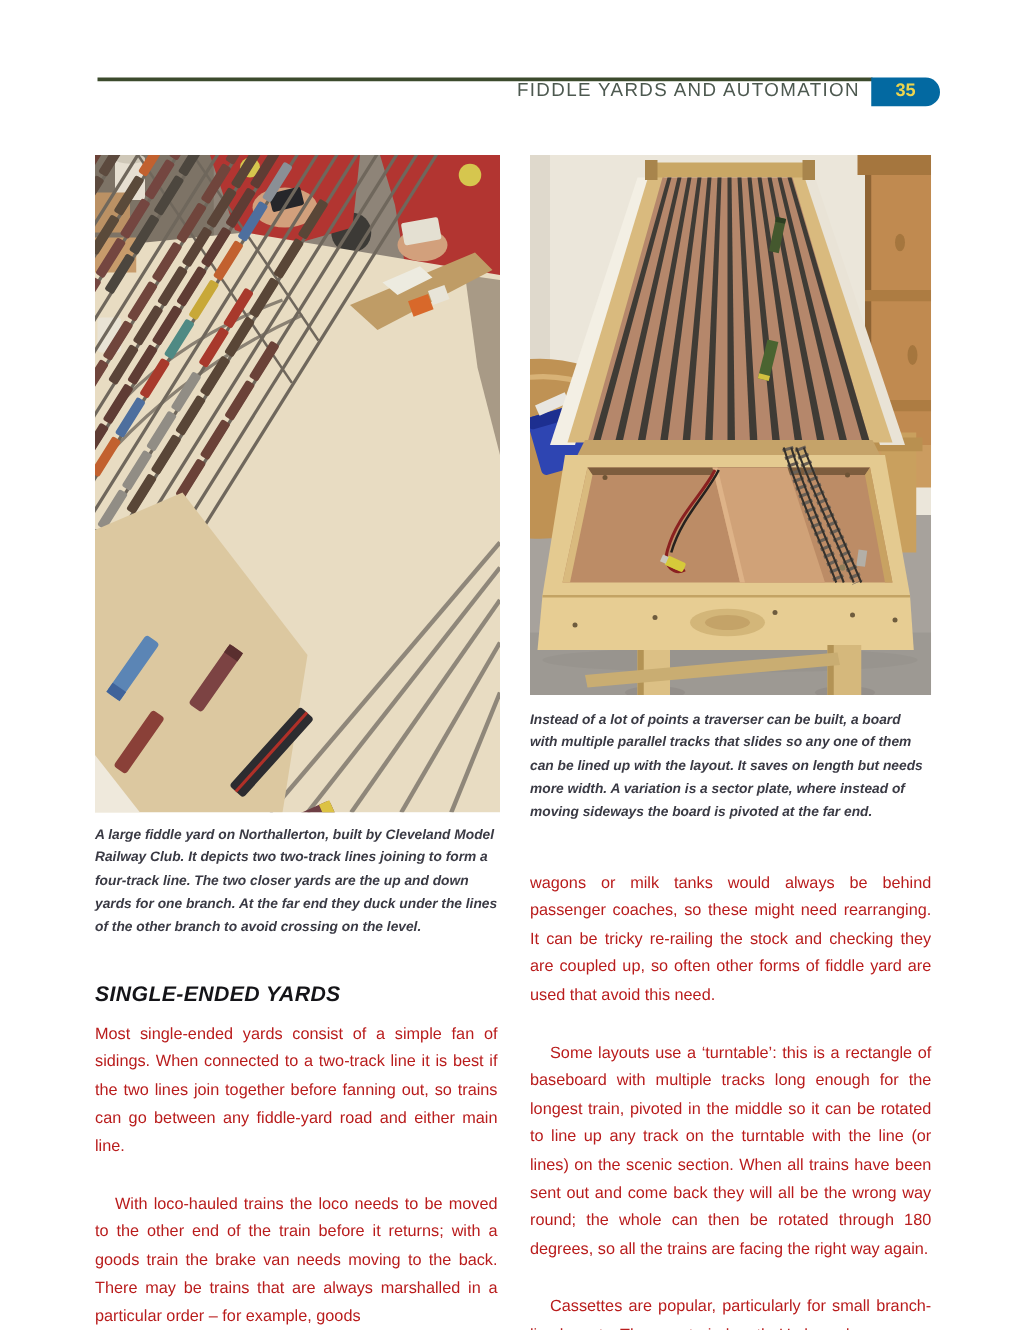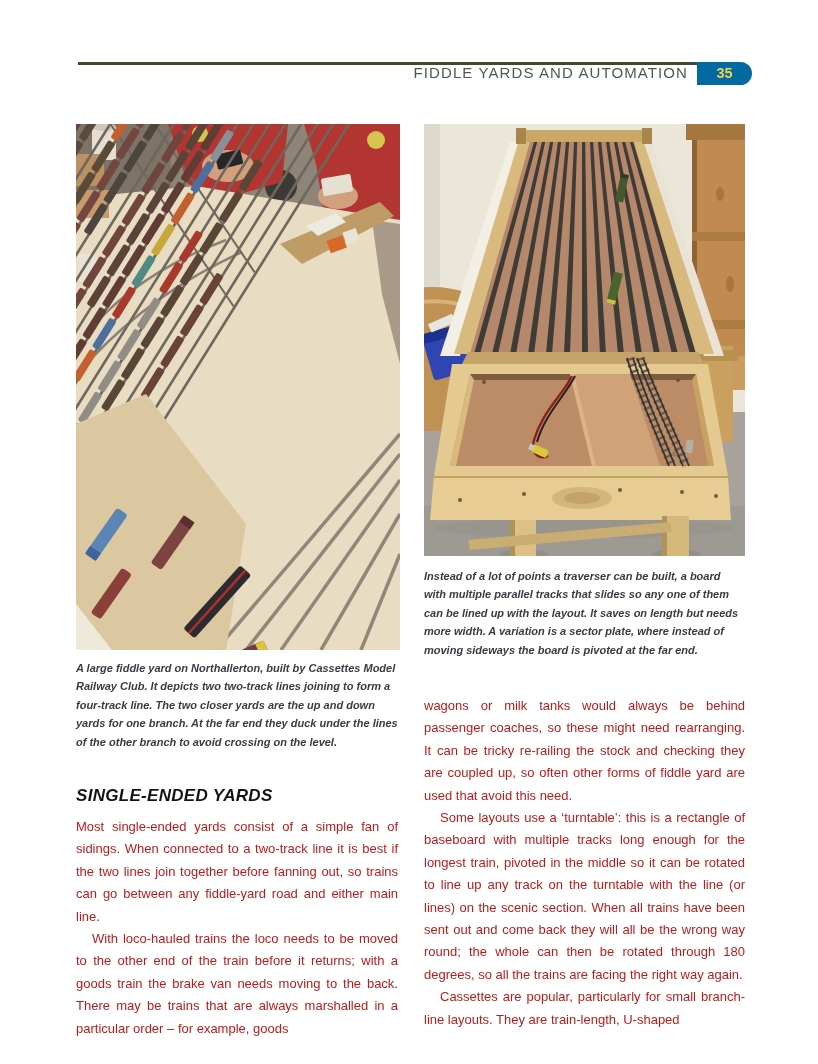--- a/index.html
+++ b/index.html
@@ -22,21 +22,21 @@
            line-height:18.4px;color:#3a3a44;}
   .cap-right{left:424px;top:567px;width:321px;}
   .cap-left{left:76px;top:659px;width:324px;}
   
   .sec-heading{position:absolute;left:76px;top:786px;font-size:17px;font-weight:bold;
                letter-spacing:.3px;color:#141418;font-style:italic;}
   .col{position:absolute;font-size:13px;line-height:22.4px;color:#b91c1c;text-align:justify;}
   .col-left{left:76px;top:816px;width:322px;}
   .col-right{left:424px;top:695px;width:321px;}
   .col p{margin:0;}
-  .col p.ind{text-indent:16px;}
+  .col p.ind{text-indent:16px;margin-top:24px;}
 </style>
 </head>
 <body>
 
 <div class="page">
 
   <div class="hdr-rule"></div>
   <div class="hdr-title">FIDDLE YARDS AND AUTOMATION</div>
   <div class="hdr-badge">35</div>
 
@@ -381,21 +381,21 @@
       <ellipse cx="252" cy="430" rx="24" ry="5" fill="#8d8983" opacity="0.6"></ellipse>
       <rect x="86" y="396" width="26" height="36" fill="#dcc085"></rect>
         <rect x="86" y="396" width="5" height="36" fill="#b39355"></rect>
       <rect x="238" y="392" width="27" height="40" fill="#d5b87c"></rect>
         <rect x="238" y="392" width="5" height="40" fill="#b39355"></rect>
       <polygon points="44,416 246,398 248,408 46,426" fill="#c9ad72"></polygon>
     </svg>
   </div>
 
   <div class="caption cap-right">Instead of a lot of points a traverser can be built, a board with multiple parallel tracks that slides so any one of them can be lined up with the layout. It saves on length but needs more width. A variation is a sector plate, where instead of moving sideways the board is pivoted at the far end.</div>
-  <div class="caption cap-left">A large fiddle yard on Northallerton, built by Cassettes Model Railway Club. It depicts two two-track lines joining to form a four-track line. The two closer yards are the up and down yards for one branch. At the far end they duck under the lines of the other branch to avoid crossing on the level.</div>
+  <div class="caption cap-left">A large fiddle yard on Northallerton, built by Cleveland Model Railway Club. It depicts two two-track lines joining to form a four-track line. The two closer yards are the up and down yards for one branch. At the far end they duck under the lines of the other branch to avoid crossing on the level.</div>
 
   <div class="sec-heading">SINGLE-ENDED YARDS</div>
 
   <div class="col col-left">
     <p>Most single-ended yards consist of a simple fan of sidings. When connected to a two-track line it is best if the two lines join together before fanning out, so trains can go between any fiddle-yard road and either main line.</p>
     <p class="ind">With loco-hauled trains the loco needs to be moved to the other end of the train before it returns; with a goods train the brake van needs moving to the back. There may be trains that are always marshalled in a particular order – for example, goods</p>
   </div>
 
   <div class="col col-right">
     <p>wagons or milk tanks would always be behind passenger coaches, so these might need rearranging. It can be tricky re-railing the stock and checking they are coupled up, so often other forms of fiddle yard are used that avoid this need.</p>

